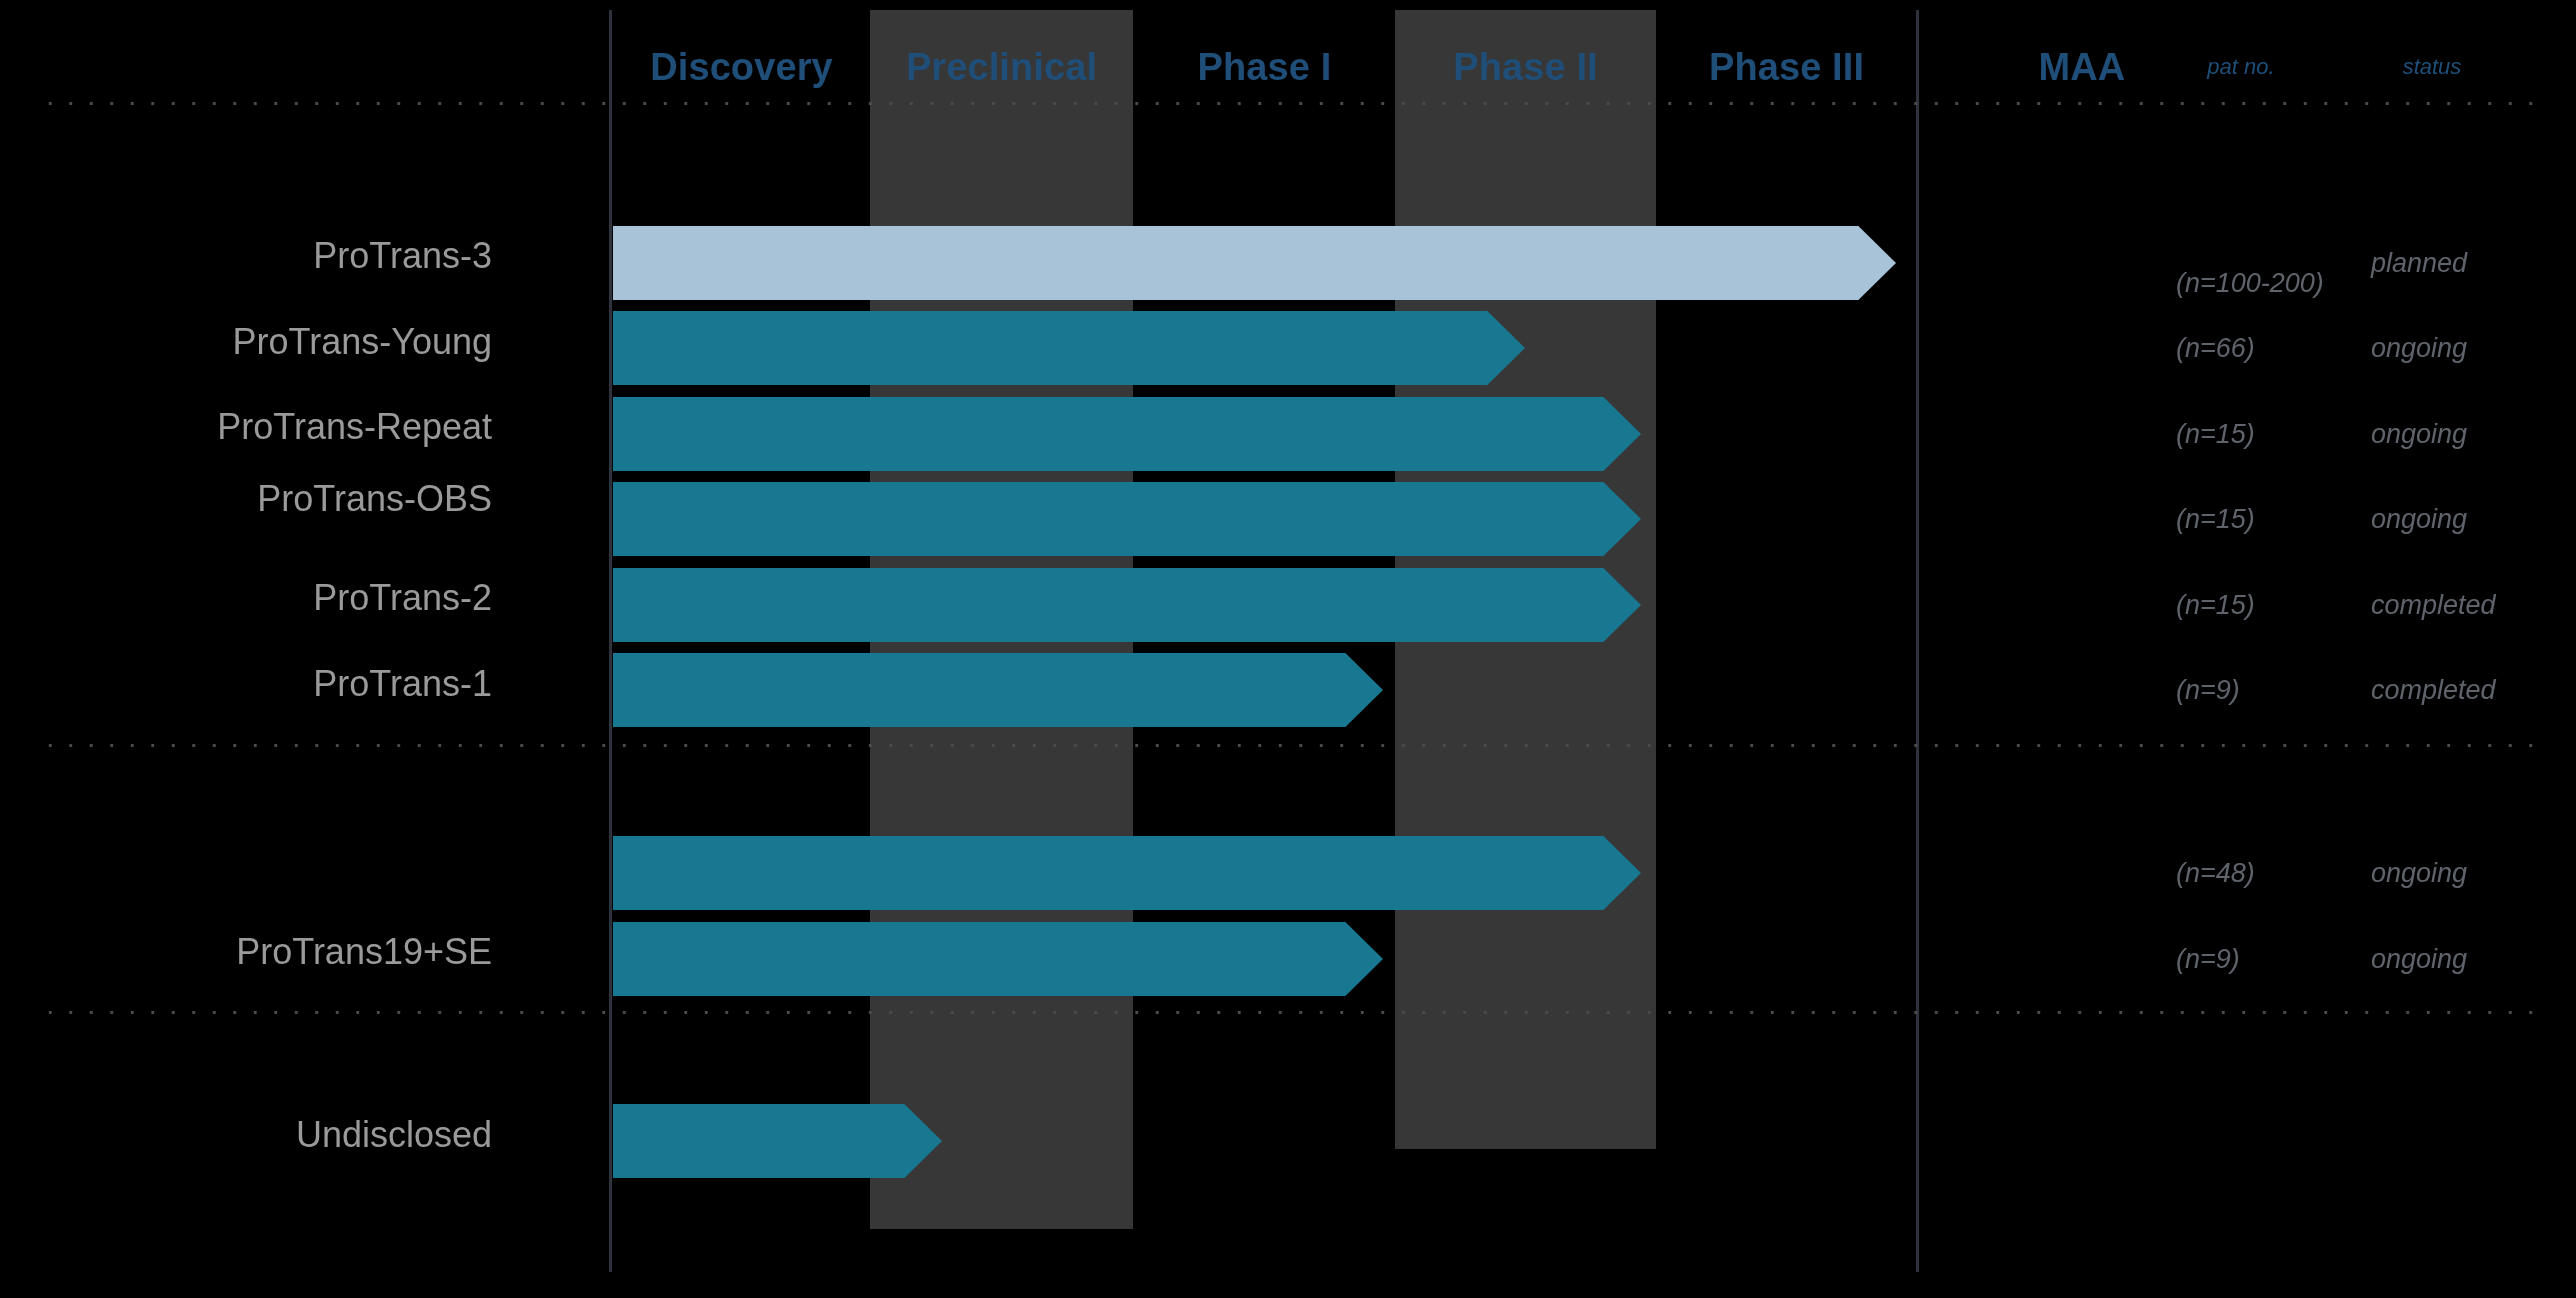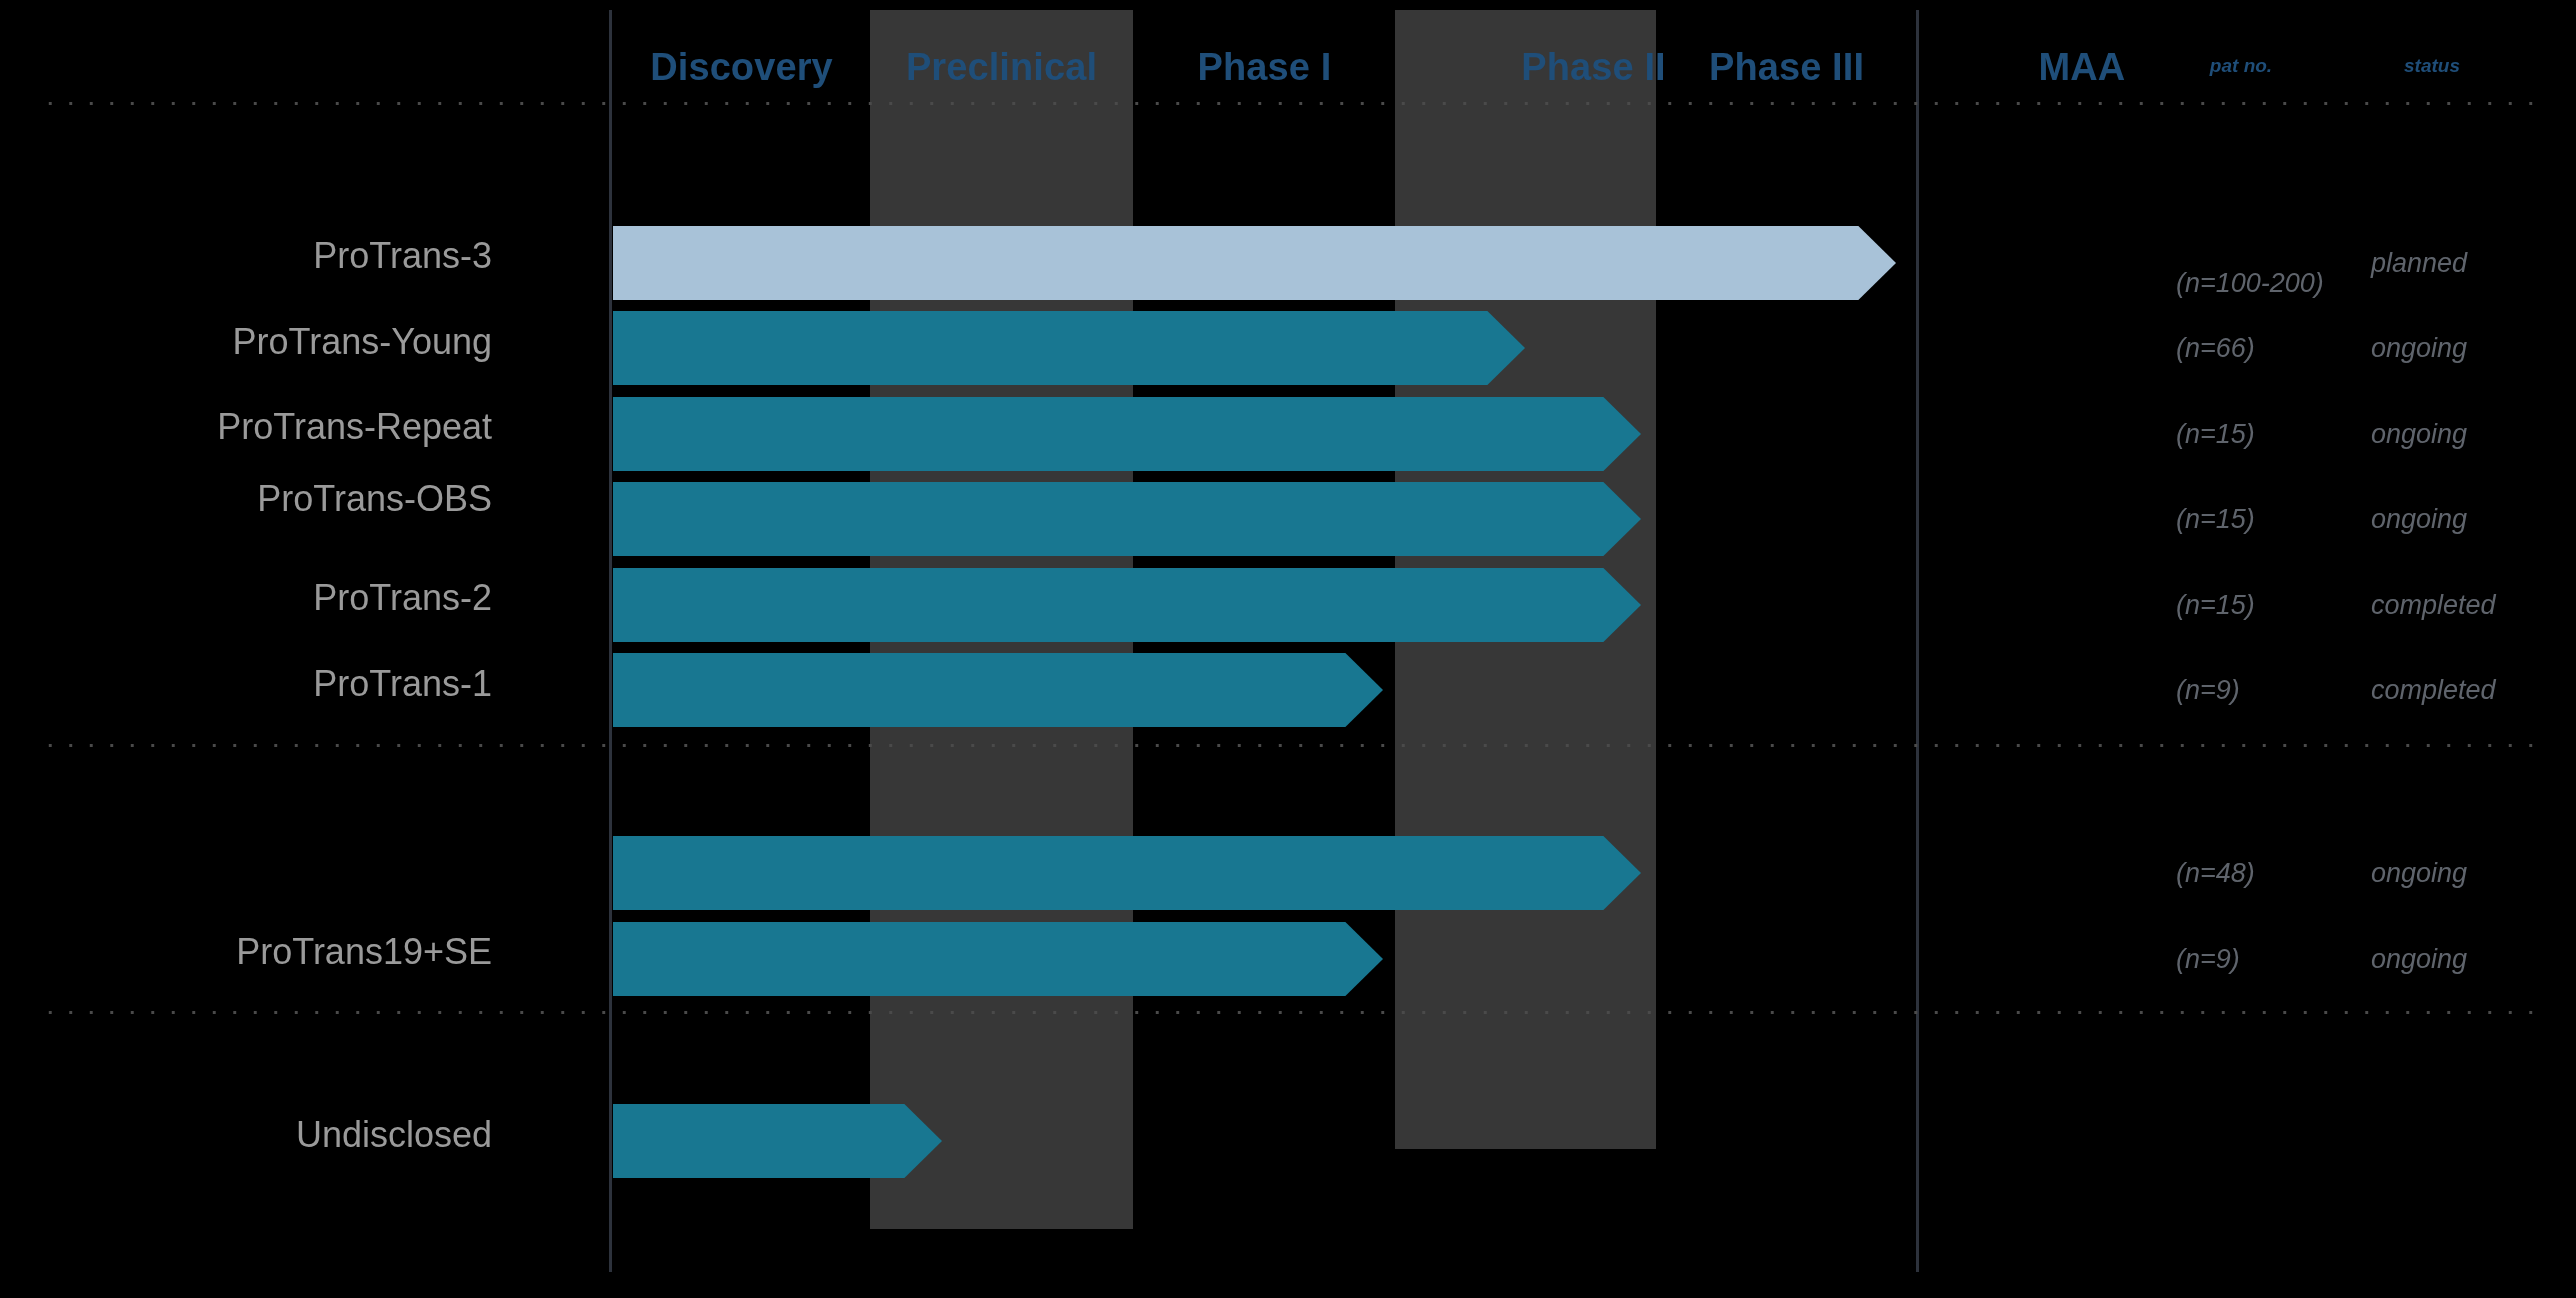--- a/index.html
+++ b/index.html
@@ -45,23 +45,23 @@
     font-size: 38px;
     font-weight: 700;
     letter-spacing: 0.1px;
     text-align: center;
     white-space: nowrap;
     line-height: 1;
   }
   .col-head {
     position: absolute;
     color: #1f4e79;
-    font-size: 19px;
+    font-size: 22px;
     font-style: italic;
-    font-weight: 700;
+    font-weight: 400;
     text-align: center;
     white-space: nowrap;
     line-height: 1;
   }
 
   
   .rowlabel {
     position: absolute;
     color: #9a9a9a;
     font-size: 36px;
@@ -105,21 +105,21 @@
   <div class="vline" style="left:609px; top:9.6px; width:3.4px; height:1262px;"></div>
   <div class="vline" style="left:1916px; top:9.6px; width:3.4px; height:1262px;"></div>
 
   <div class="dotrule" style="left:40px; top:101px; width:2504px;"></div>
   <div class="dotrule" style="left:40px; top:743px; width:2504px;"></div>
   <div class="dotrule" style="left:40px; top:1010px; width:2504px;"></div>
 
   <div class="phase-head" style="left:613px; top:48px; width:257px;">Discovery</div>
   <div class="phase-head" style="left:870px; top:48px; width:263px;">Preclinical</div>
   <div class="phase-head" style="left:1134px; top:48px; width:261px;">Phase I</div>
-  <div class="phase-head" style="left:1463px; top:48px; width:261px;">Phase II</div>
+  <div class="phase-head" style="left:1395px; top:48px; width:261px;">Phase II</div>
   <div class="phase-head" style="left:1656px; top:48px; width:261px;">Phase III</div>
   <div class="phase-head" style="left:1983px; top:48px; width:198px;">MAA</div>
 
   <div class="col-head" style="left:2142px; top:56px; width:198px;">pat no.</div>
   <div class="col-head" style="left:2333px; top:56px; width:198px;">status</div>
 
   <div class="rowlabel" style="left:68px; top:238px; width:424px;">ProTrans-3</div>
   <div class="bar" style="left:613px; top:226px; width:1283px;">
     <svg class="bar-shape" viewBox="0 0 1875 108" preserveAspectRatio="none">
       <polygon points="0,0 1820,0 1875,54 1820,108 0,108" fill="#a8c2d8"></polygon>

